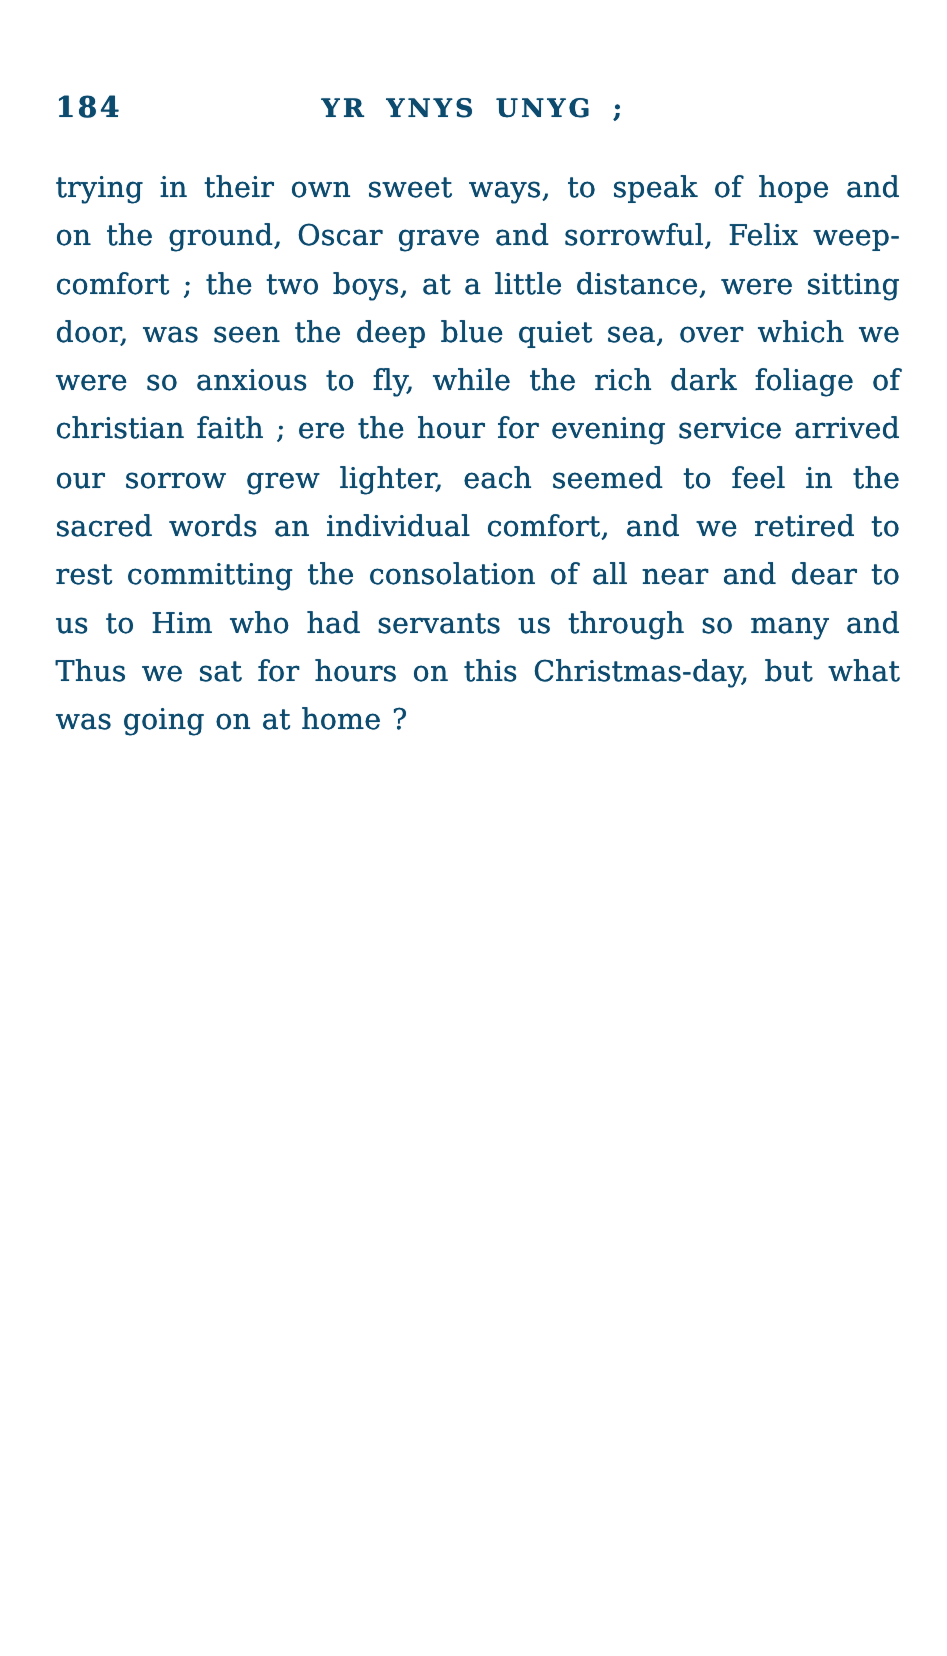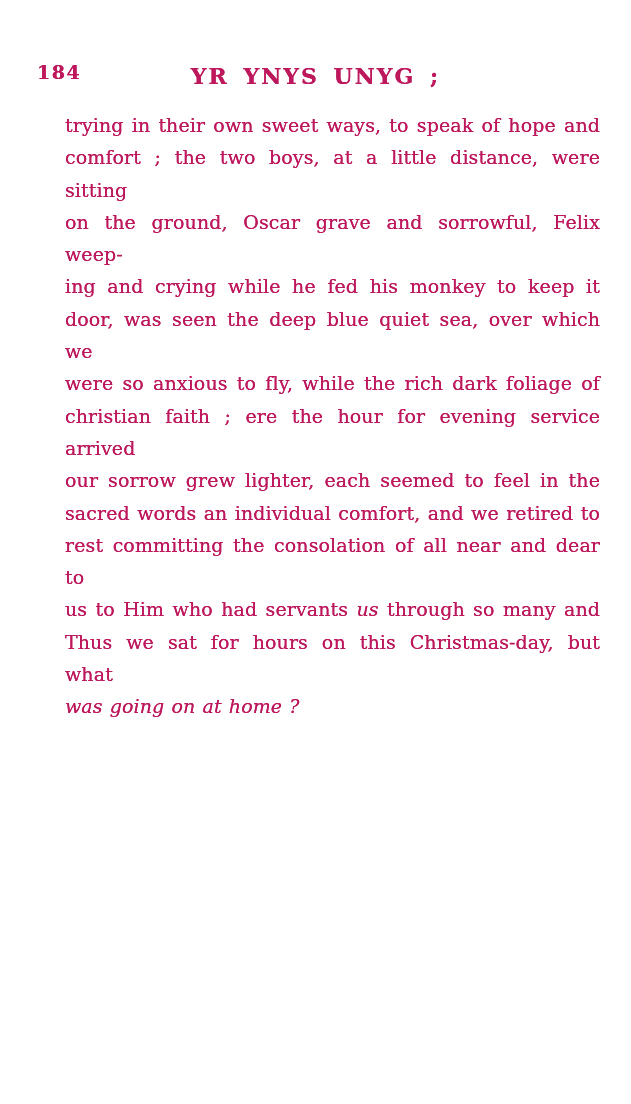--- a/index.html
+++ b/index.html
@@ -7,21 +7,21 @@
     padding: 0;
     background: #ffffff;
   }
   .page {
     position: relative;
     width: 631px;
     height: 1104px;
     background: #ffffff;
     overflow: hidden;
     font-family: "DejaVu Serif", serif;
-    color: #be185d;
+    color: #0c4a6e;
   }
   .header-row {
     position: absolute;
     top: 61px;
     left: 0;
     width: 631px;
     height: 28px;
   }
   .page-number {
     position: absolute;
@@ -31,64 +31,60 @@
     font-weight: bold;
     letter-spacing: 1.5px;
     text-shadow: 0 0 0.6px currentColor;
   }
   .running-header {
     position: absolute;
     left: 0;
     right: 0;
     top: 2px;
     text-align: center;
-    font-size: 22px;
+    font-size: 17px;
     font-weight: bold;
     letter-spacing: 2px;
     word-spacing: 5px;
     text-shadow: 0 0 0.6px currentColor;
   }
   .body-text {
     position: absolute;
     top: 109px;
     left: 37px;
     width: 563px;
     font-size: 19px;
     line-height: 32.3px;
     letter-spacing: 0.1px;
     word-spacing: 1px;
     text-shadow: 0 0 0.55px currentColor;
   }
   .line {
     text-align: justify;
     text-align-last: justify;
     white-space: normal;
-    margin-left: 28px;
   }
   .line.last-line {
     text-align-last: left;
-    font-style: italic;
   }
   .it {
-    font-style: italic;
   }
 </style>
 </head>
 <body>
 
 <div class="page">
   <div class="header-row">
     <span class="page-number">184</span>
     <span class="running-header">YR YNYS UNYG ;</span>
   </div>
   <div class="body-text" id="body-text">
       <div class="line"><span>trying in their own sweet ways, to speak of hope and</span></div>
+      <div class="line"><span>on the ground, Oscar grave and sorrowful, Felix weep-</span></div>
       <div class="line"><span>comfort ; the two boys, at a little distance, were sitting</span></div>
-      <div class="line"><span>on the ground, Oscar grave and sorrowful, Felix weep-</span></div>
-      <div class="line"><span>ing and crying while he fed his monkey to keep it</span></div>
       <div class="line"><span>door, was seen the deep blue quiet sea, over which we</span></div>
       <div class="line"><span>were so anxious to fly, while the rich dark foliage of</span></div>
       <div class="line"><span>christian faith ; ere the hour for evening service arrived</span></div>
       <div class="line"><span>our sorrow grew lighter, each seemed to feel in the</span></div>
       <div class="line"><span>sacred words an individual comfort, and we retired to</span></div>
       <div class="line"><span>rest committing the consolation of all near and dear to</span></div>
       <div class="line"><span>us to Him who had servants </span><span class="it">us</span><span> through so many and</span></div>
       <div class="line"><span>Thus we sat for hours on this Christmas-day, but what</span></div>
       <div class="line last-line"><span>was going on at home ?</span></div>
     </div>

